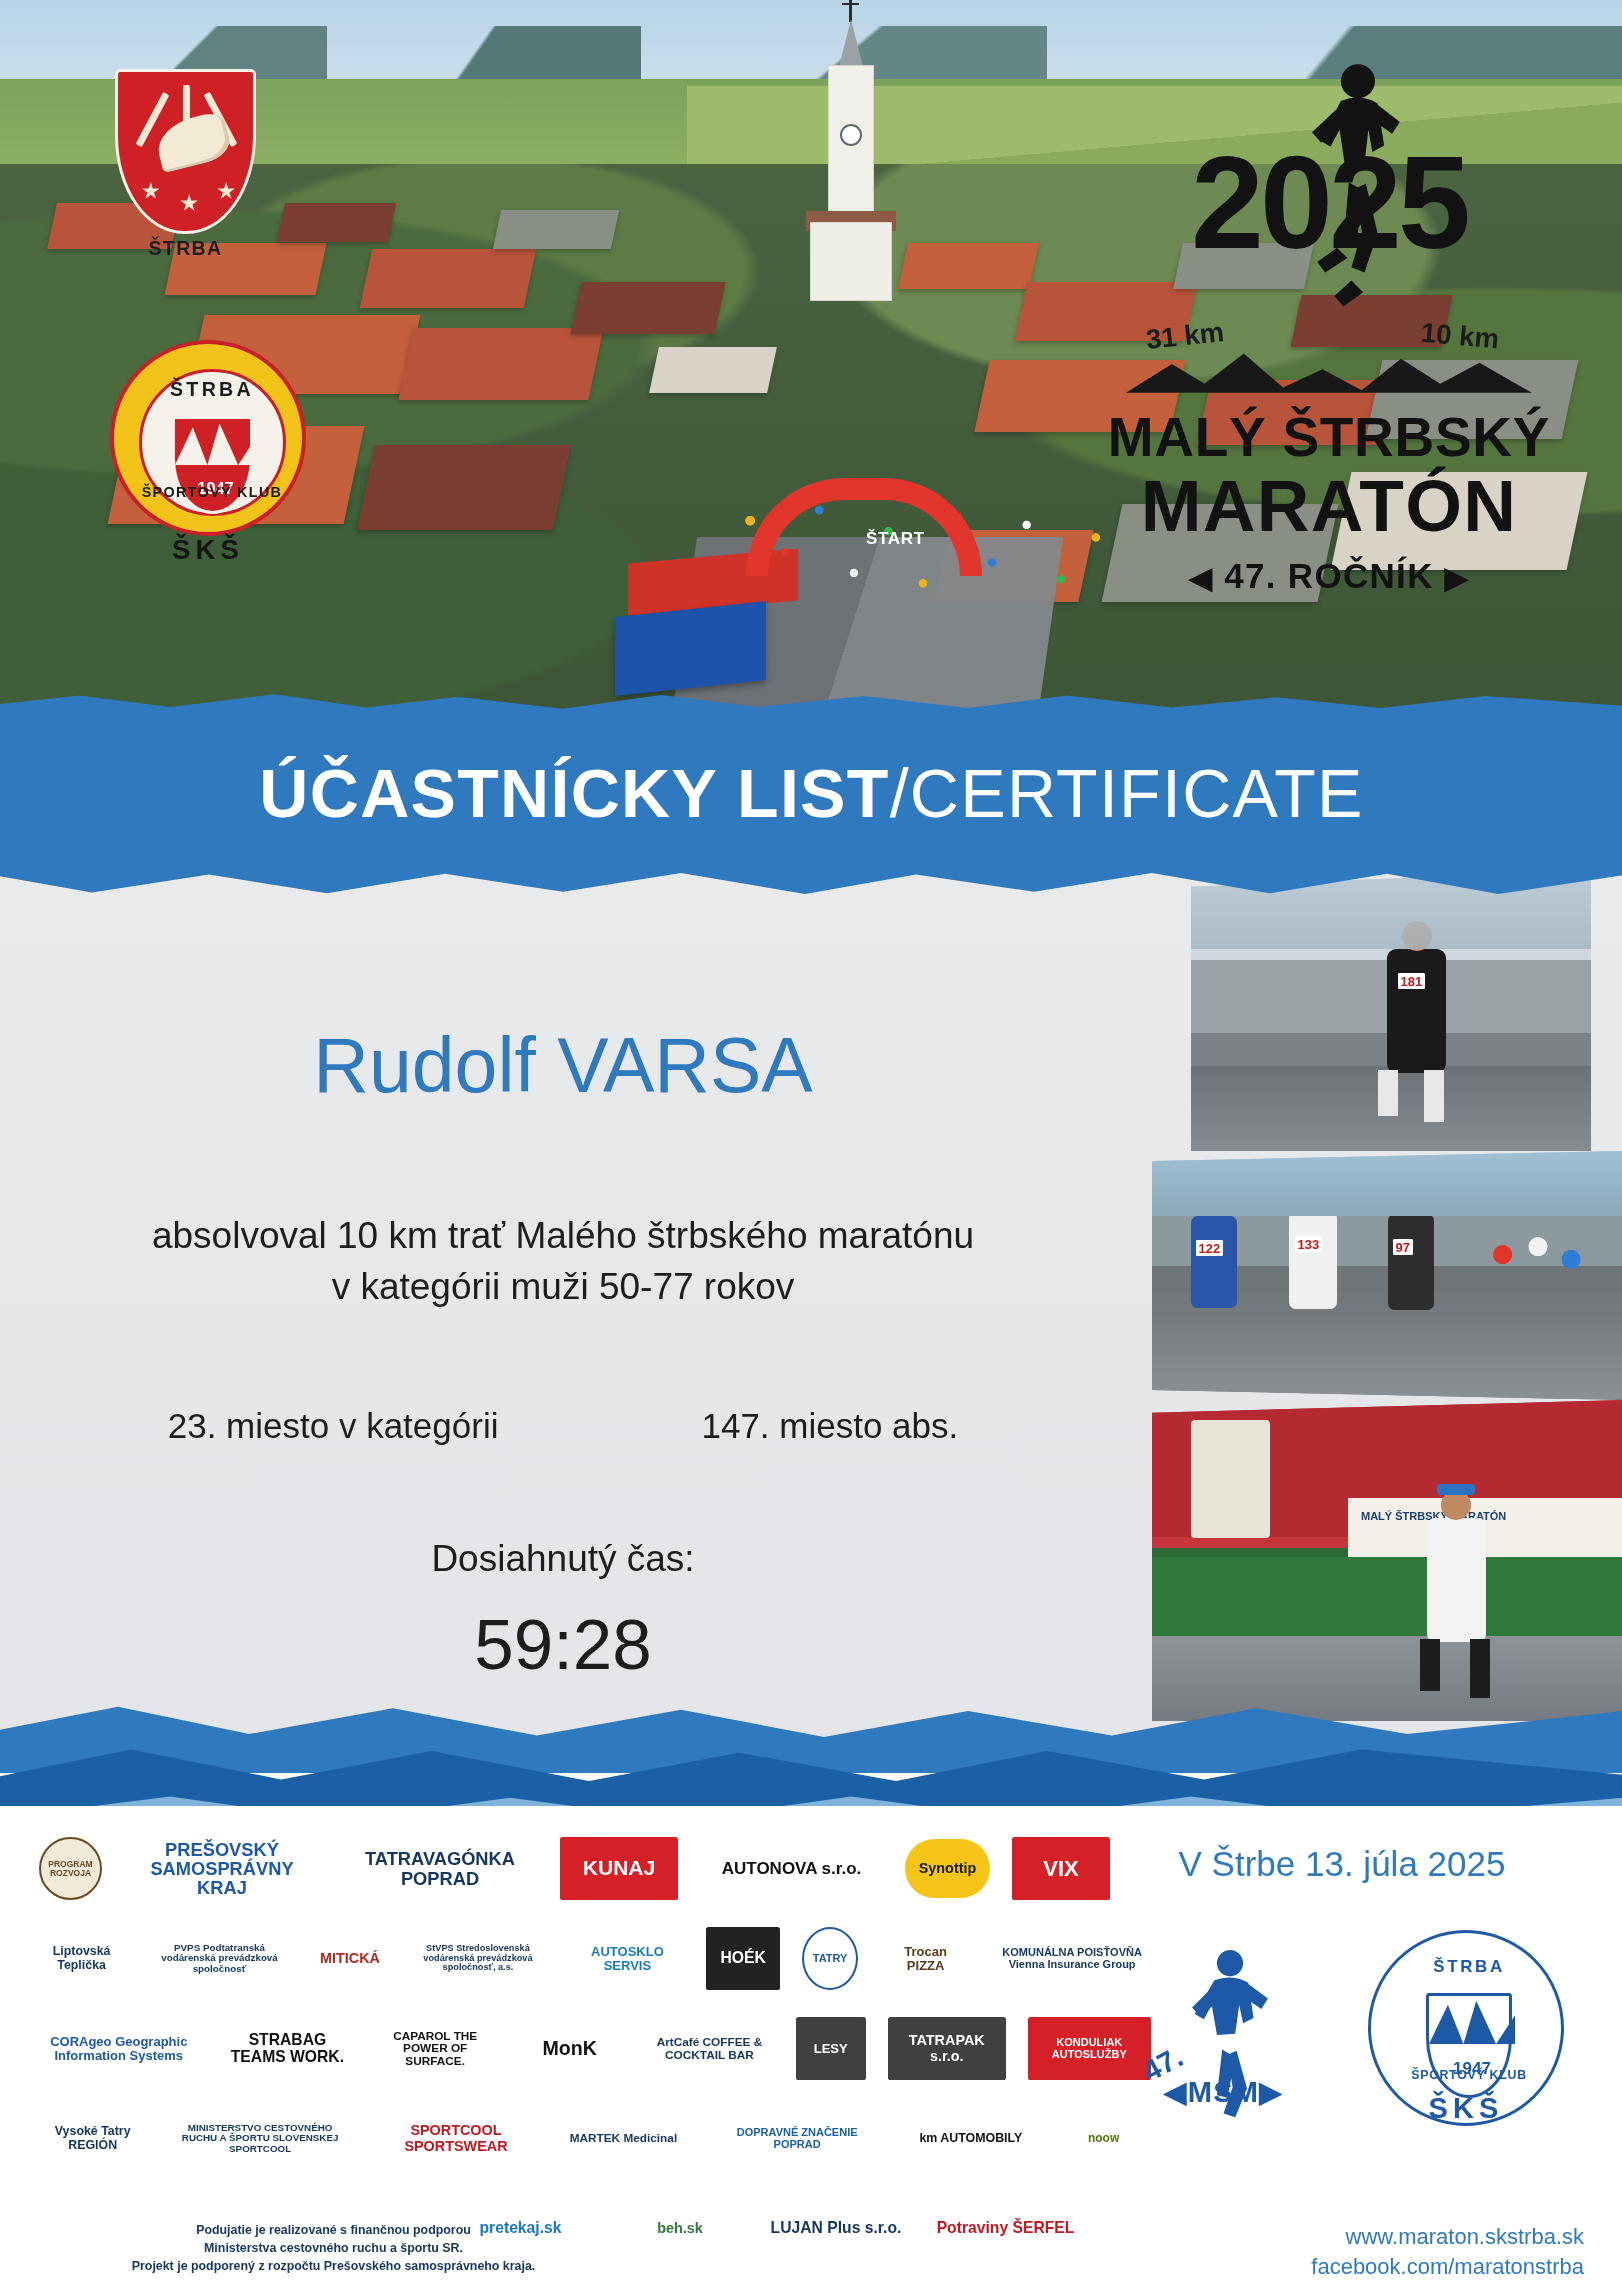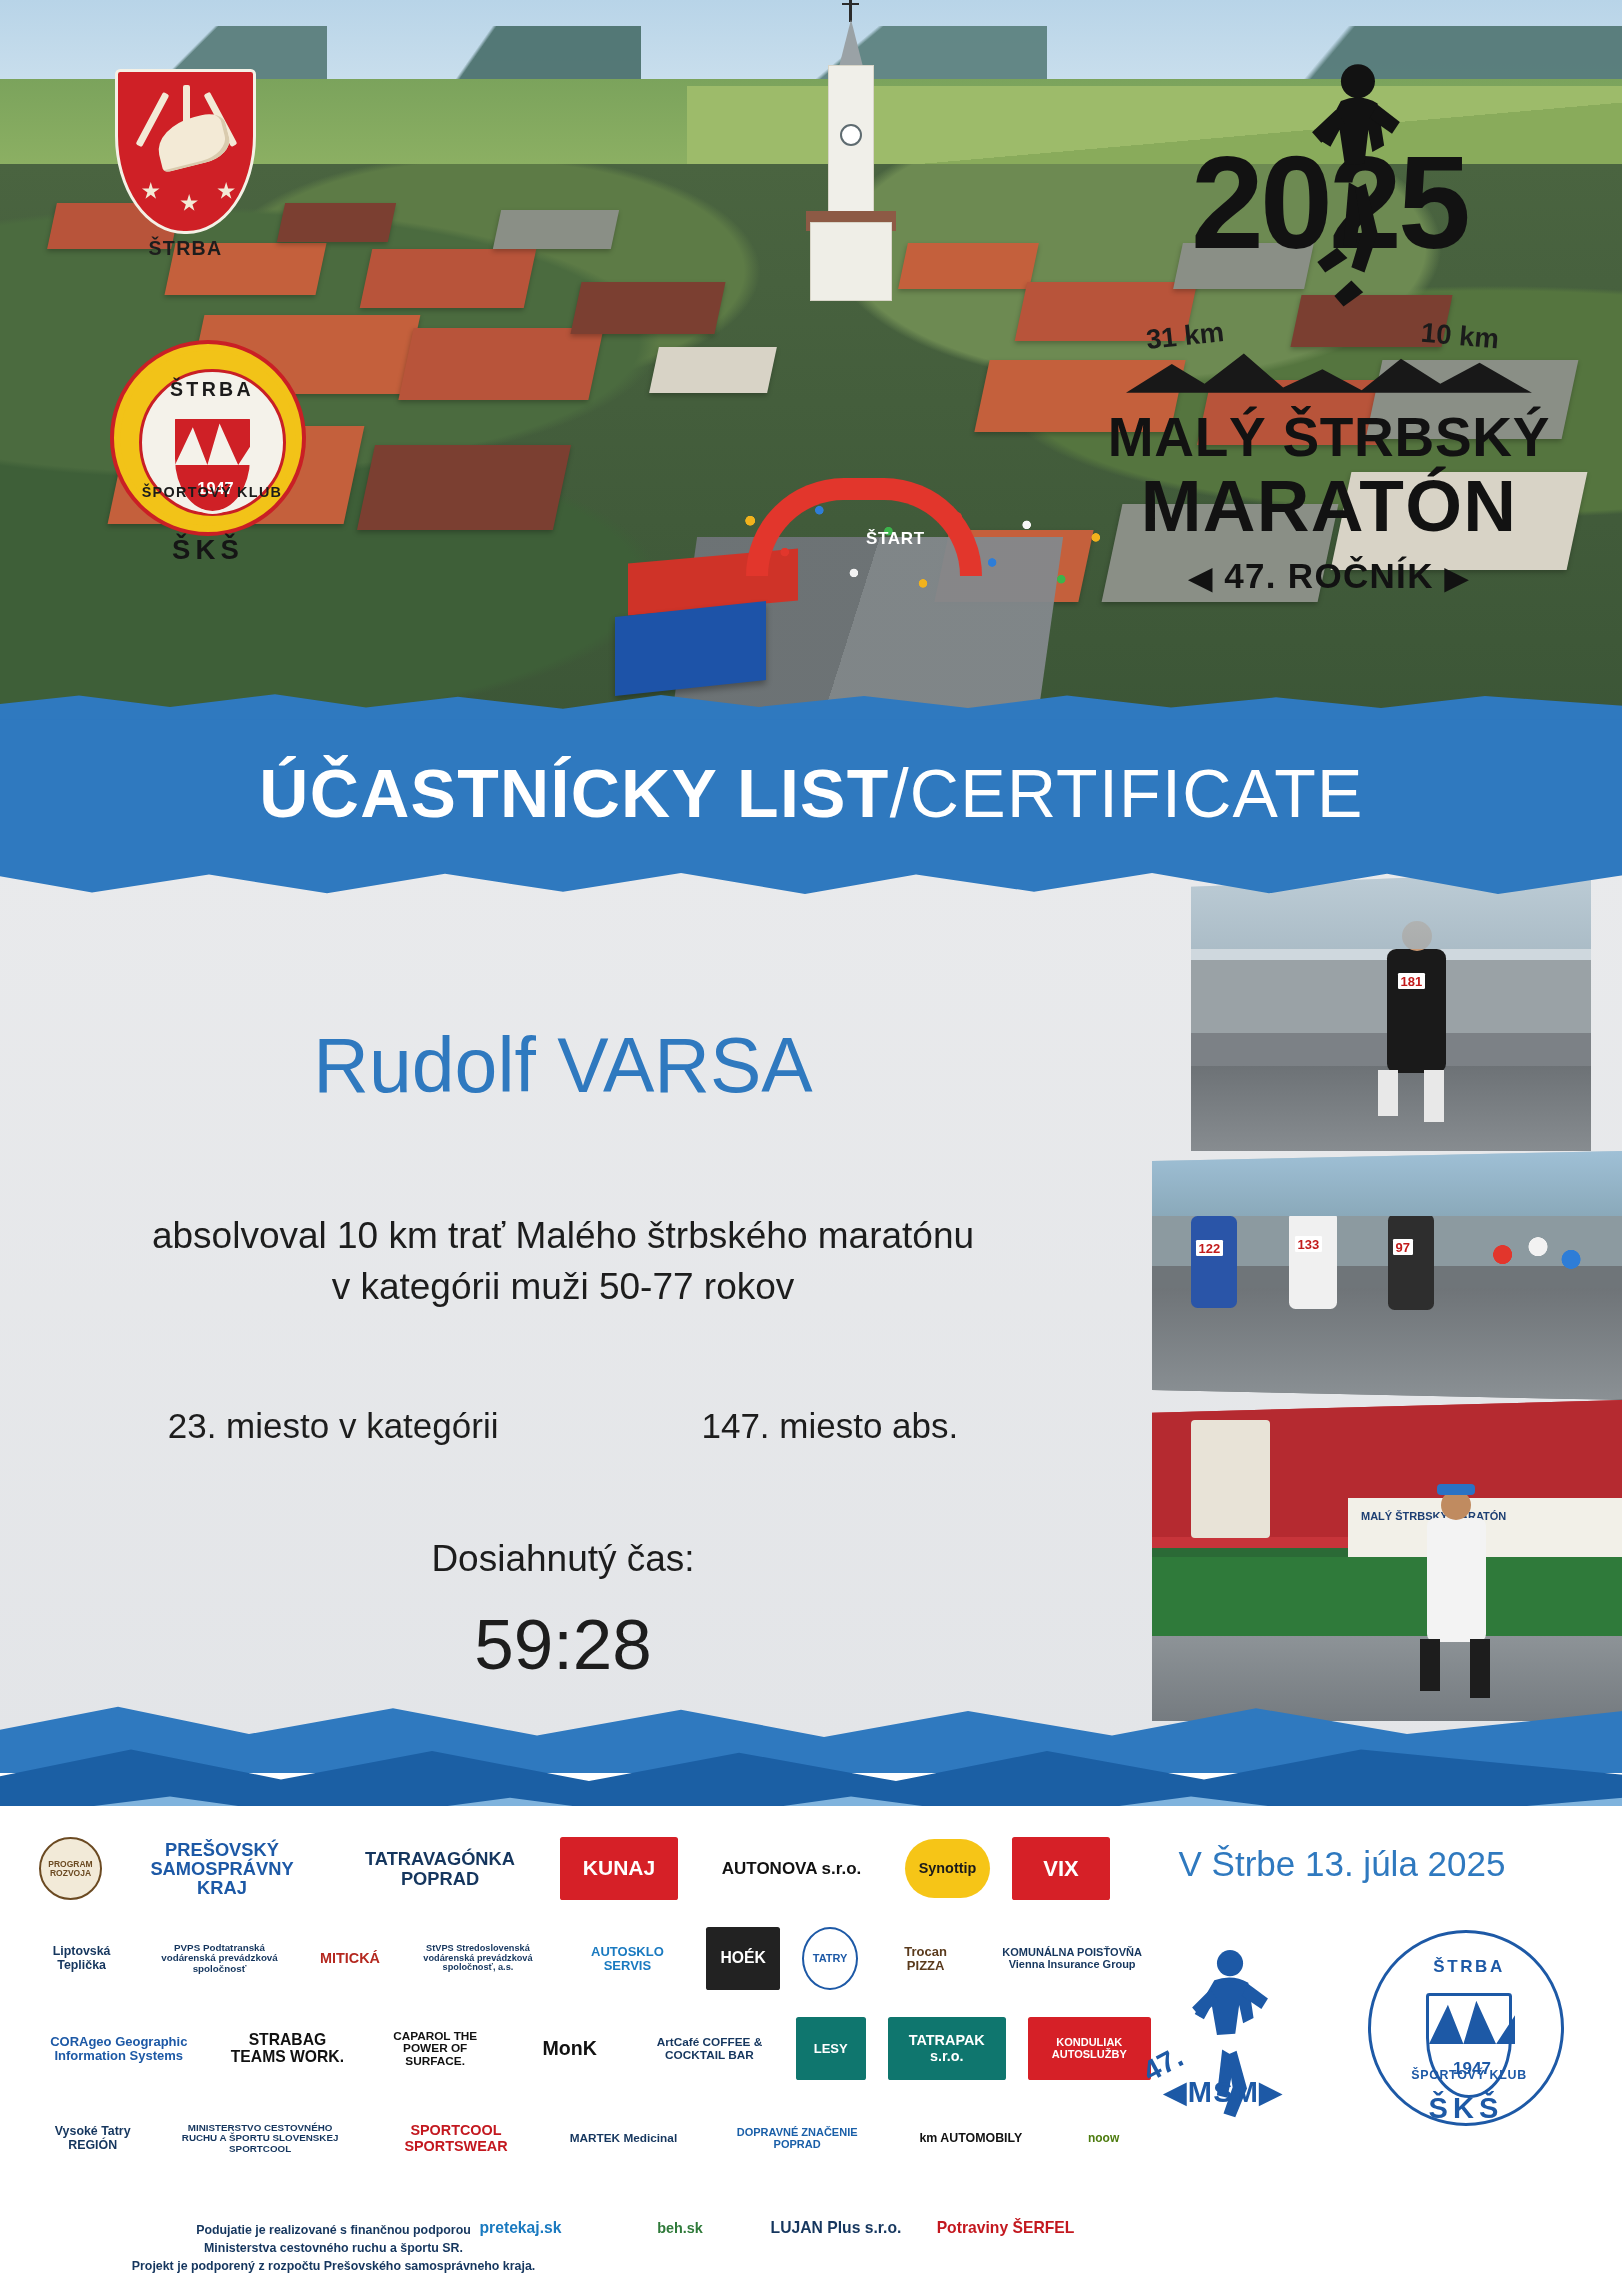--- a/index.html
+++ b/index.html
@@ -387,21 +387,21 @@
   }
   .logo {
     height:63px; display:flex; align-items:center; justify-content:center;
     font-weight:bold; color:#1c2b4a; font-size:14.4px; text-align:center;
     line-height:1.05; padding:2.6px 5.2px;
     border-radius:2.6px;
   }
   .logo.red { background:#d62027; color:#fff; }
   .logo.dark { background:#222; color:#fff; }
   .logo.yellow { background:#f6c517; color:#1a1a1a; }
-  .logo.green { background:#0f766e; color:#fff; }
+  .logo.green { background:#404040; color:#fff; }
   .logo.outline { border:2px solid #1d59a6; color:#1d59a6; background:#fff; }
   .logo.plain { color:#15365e; }
   .logo.circle { border-radius:50%; width:63px; }
 
   .footer-note {
     position:absolute; left:65px; top:416px; width:537px;
     font-size:12.4px; line-height:1.45; color:#15365e; font-weight:bold;
     text-align:center;
   }
   .footer-date {
@@ -705,20 +705,24 @@
     </div>
 
     <div class="footer-note">
       <div>Podujatie je realizované s finančnou podporou</div>
       <div>Ministerstva cestovného ruchu a športu SR.</div>
       <div>Projekt je podporený z rozpočtu Prešovského samosprávneho kraja.</div>
     </div>
 
     <div class="footer-date">V Štrbe 13. júla 2025</div>
 
+    <div class="footer-web">
+      <div>www.maraton.skstrba.sk</div>
+      <div>facebook.com/maratonstrba</div>
+    </div>
   </div>
 
   <div class="footer-msm">
     <div class="msm-badge">
       <svg viewBox="0 0 280 300" xmlns="http://www.w3.org/2000/svg">
         <g fill="#1d59a6">
           <circle cx="150" cy="40" r="20"></circle>
           <path d="M126 66 q28 -10 52 4 l8 54 -16 8 -6 -28 -6 44 -28 2 -8 -46 -12 22 -14 -8 z"></path>
           <path d="M178 72 l30 22 -10 16 -30 -20 z"></path>
           <path d="M120 80 L92 108 l12 14 28 -24 z"></path>

